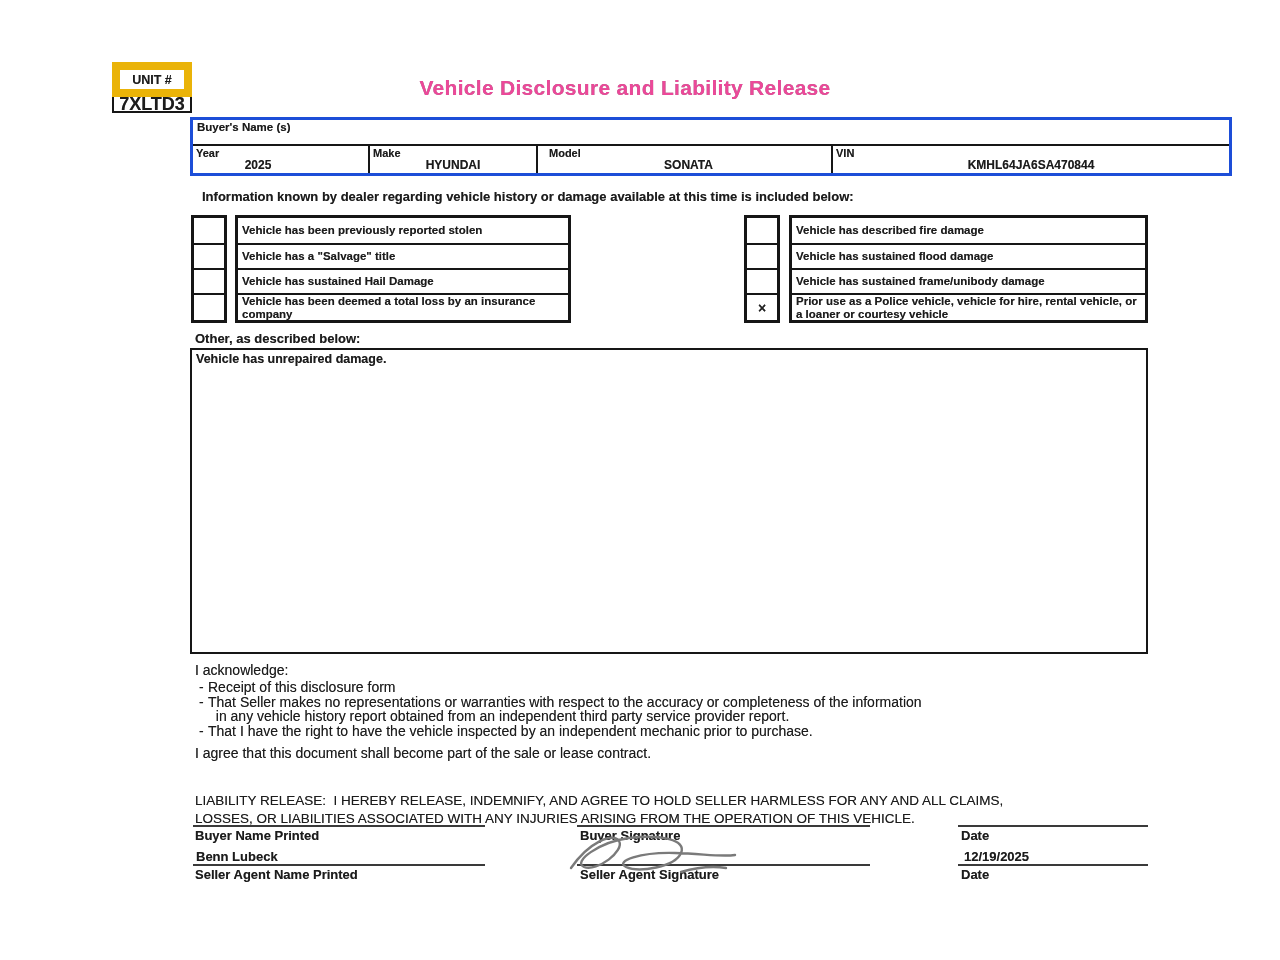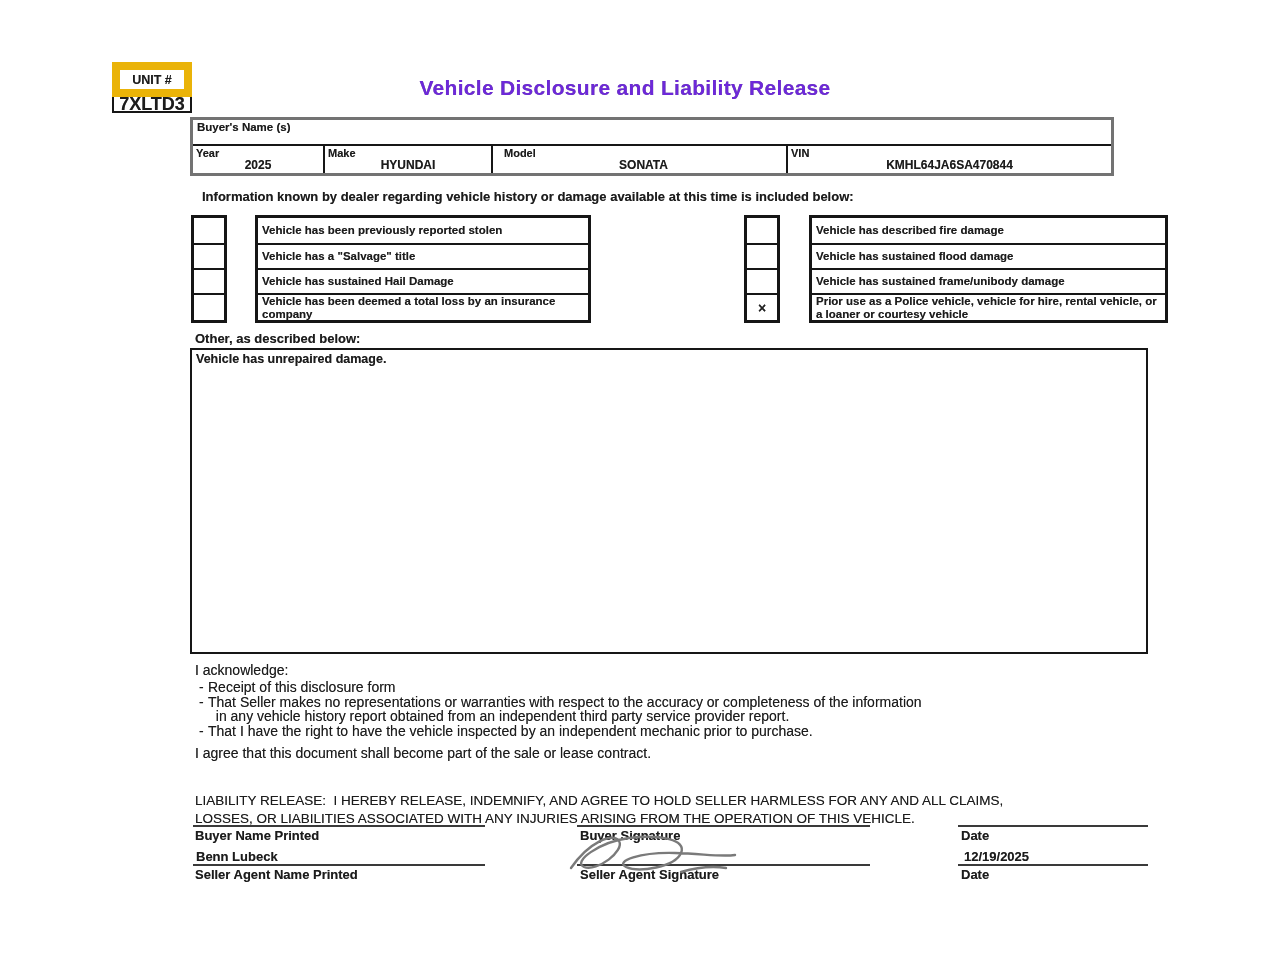--- a/index.html
+++ b/index.html
@@ -24,56 +24,56 @@
   }
   .unit-cell-bottom {
     border:2px solid #161616; border-top:none; height:16px;
     display:flex; align-items:center; justify-content:center;
     font-size:18px; font-weight:700;
   }
 
   
   .doc-title {
     position:absolute; left:190px; top:76px; width:870px;
-    text-align:center; font-size:21px; font-weight:600; color:#6d28d9;
+    text-align:center; font-size:21px; font-weight:600; color:#ec4899;
     letter-spacing:0.3px;
   }
 
   
   .vehicle-table {
-    position:absolute; left:190px; top:117px; width:924px;
-    border:3px solid #737373;
+    position:absolute; left:190px; top:117px; width:1042px;
+    border:3px solid #1d4ed8;
   }
   .vt-row1 { height:26px; border-bottom:2px solid #161616; padding:1px 4px;
     font-size:11.5px; font-weight:700; }
   .vt-row2 { display:flex; height:27px; }
   .vt-cell { padding:1px 3px; font-size:11px; font-weight:700; overflow:hidden; }
   .vt-cell + .vt-cell { border-left:2px solid #161616; }
-  .vt-c1 { width:130px; } .vt-c2 { width:168px; } .vt-c3 { width:295px;padding-left:11px; } .vt-c4 { flex:1; }
+  .vt-c1 { width:130px; } .vt-c2 { width:168px;margin-left:45px; } .vt-c3 { width:295px;padding-left:11px; } .vt-c4 { flex:1; }
   .vt-label { line-height:12px; }
   .vt-value { text-align:center; font-size:12px; line-height:13px; }
 
   
   .info-line { position:absolute; left:195px; top:189px; font-size:13px; font-weight:700;padding-left:7px; }
 
   
   .chk-col {
     position:absolute; top:215px; width:36px; height:108px;
     border:3px solid #161616; display:flex; flex-direction:column;
   }
   .chk-col-left { left:191px; }
   .chk-col-right { left:744px; }
   .chk-cell { height:25px; display:flex; align-items:center; justify-content:center;
     font-size:14px; font-weight:700; color:#222; }
   .chk-cell + .chk-cell { border-top:2px solid #161616; }
   .chk-cell:last-child { flex:1; }
 
   .lbl-col {
     position:absolute; top:215px; height:108px;
-    border:3px solid #161616; display:flex; flex-direction:column;margin-left:20px;
+    border:3px solid #161616; display:flex; flex-direction:column;
   }
   .lbl-col-left  { left:235px; width:336px; }
   .lbl-col-right { left:789px; width:359px; }
   .lbl-cell { height:25px; display:flex; align-items:center; padding:0 4px;
     font-size:11.5px; font-weight:700; line-height:12.5px; }
   .lbl-cell + .lbl-cell { border-top:2px solid #161616; }
   .lbl-cell:last-child { flex:1; }
 
   
   .other-label { position:absolute; left:195px; top:331px; font-size:13px; font-weight:700; }

